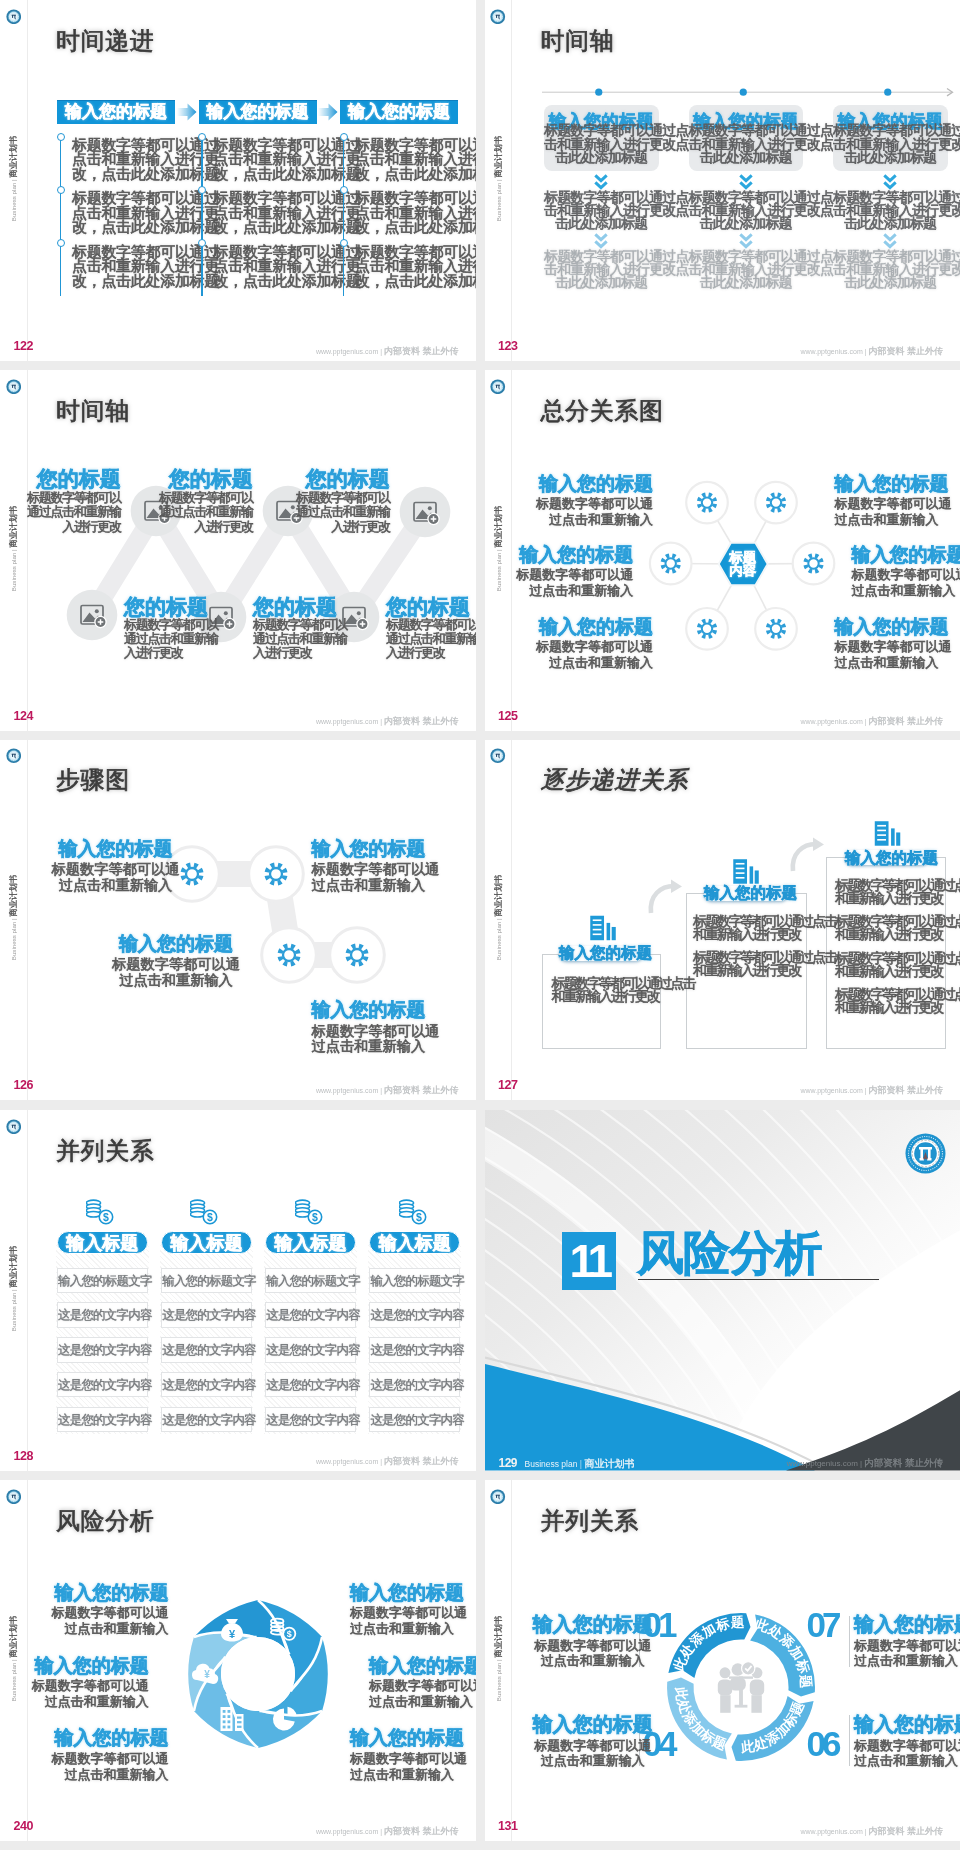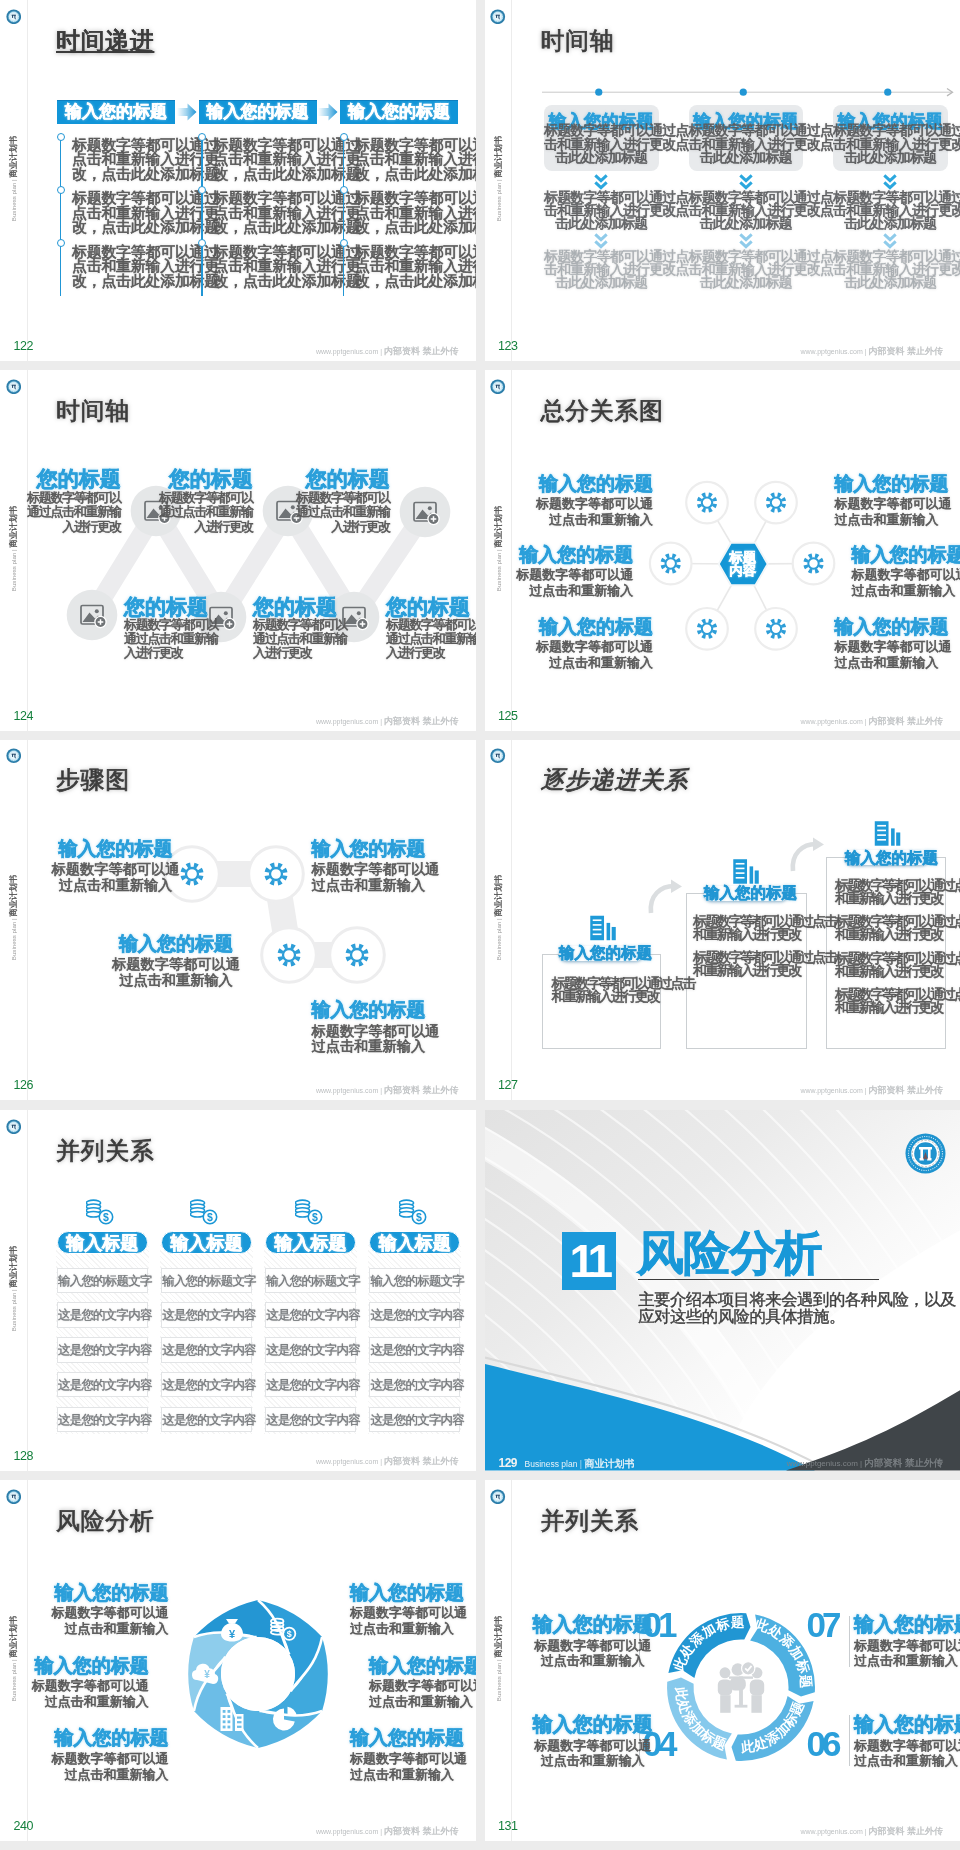--- a/index.html
+++ b/index.html
@@ -1,19 +1,19 @@
 <!DOCTYPE html>
 <html><head><meta charset="utf-8">
 <style>
 html,body{margin:0;padding:0}
 .page{position:relative;width:960px;height:1850px;background:#ececec;overflow:hidden;
  font-family:"Liberation Sans",sans-serif}
 .slide{position:absolute;width:475.5px;height:360.5px;overflow:hidden}
 .stitle{text-shadow:0 0 4px rgba(60,60,60,0.55);font-size:24px;line-height:18px;letter-spacing:0.6px;color:#3c3c3c;-webkit-text-stroke:0.7px #3c3c3c;white-space:nowrap}
-.pgnum{font-size:12.5px;font-weight:normal;color:#15803d;letter-spacing:-0.5px}
+.pgnum{font-size:12.5px;font-weight:bold;color:#be185d;letter-spacing:-0.5px}
 .foot{font-size:7px;color:#bcbfc1;white-space:nowrap}
 .foot .fc{font-size:9px;-webkit-text-stroke:0.3px #c0c3c5}
 .side{font-size:6.2px;color:#9a9a9a;white-space:nowrap}
 .side .sc{font-size:8.4px;color:#4e4e4e;-webkit-text-stroke:0.3px #4e4e4e}
 .bart{text-shadow:0 0 3px rgba(255,255,255,0.65);font-size:17px;font-weight:bold;color:#fff;-webkit-text-stroke:0.5px #fff;text-align:center;white-space:nowrap}
 .bt{text-shadow:0 0 3px rgba(43,159,218,0.5);font-size:19px;font-weight:bold;color:#2b9fda;-webkit-text-stroke:0.55px #2b9fda;line-height:15px;white-space:nowrap}
 .by{text-shadow:0 0 2.5px rgba(89,89,89,0.45);font-size:13px;color:#595959;-webkit-text-stroke:0.6px #595959;line-height:16px;white-space:nowrap}
 .b122{text-shadow:0 0 2.5px rgba(89,89,89,0.45);font-size:15px;color:#595959;-webkit-text-stroke:0.6px #595959;line-height:14.55px;letter-spacing:-0.3px;white-space:nowrap}
 .b123{text-shadow:0 0 2.5px rgba(91,92,94,0.45);font-size:14px;letter-spacing:-0.85px;line-height:13.4px;color:#5b5c5e;-webkit-text-stroke:0.55px #5b5c5e;text-align:center;white-space:nowrap}
 .ct123{text-shadow:0 0 3px rgba(43,159,218,0.5);font-size:17.5px;font-weight:bold;color:#2b9fda;-webkit-text-stroke:0.55px #2b9fda;text-align:center;white-space:nowrap}
@@ -32,21 +32,21 @@
 <div class="slide" style="left:0px;top:0px;background:#fff">
       <svg style="position:absolute;left:5.5px;top:8.5px" width="15.5" height="15.5" viewBox="-8 -8 16 16">
         <circle r="7.6" fill="#2c7ca8"></circle>
         <circle r="5.6" fill="#cfeaf6"></circle>
         <circle r="5.6" fill="none" stroke="#46a0c8" stroke-width="1" stroke-dasharray="1.2,1.1"></circle>
         <circle r="3.6" fill="#e8f6fc"></circle>
         <path d="M-2.2,-1.6 H2.2 M-1.2,-1.6 V1.2 M1.2,-1.6 V1.4 Q1.2,2.2 2,2.2" stroke="#123a5e" stroke-width="1" fill="none"></path>
       </svg>
       <div style="position:absolute;left:26.5px;top:0;width:1px;height:360.5px;background:#ececec"></div>
       <div class="side" style="position:absolute;left:-87px;top:172.5px;width:200px;text-align:center;transform:rotate(-90deg);"><span class="se">Business plan</span> <span class="sp">|</span> <span class="sc">商业计划书</span></div>
-      <div class="stitle" style="position:absolute;left:56px;top:31.5px;text-decoration:underline;">时间递进</div>
+      <div class="stitle" style="position:absolute;left:56px;top:31.5px;">时间递进</div>
       <div class="pgnum" style="position:absolute;left:13.5px;top:338.5px;">122</div>
       <div class="foot" style="position:absolute;right:17px;top:344.5px;text-align:right;">www.pptgenius.com <span class="fs">|</span> <span class="fc">内部资料 禁止外传</span></div>
       <div class="bart" style="position:absolute;left:57px;top:100px;width:118px;height:22.5px;line-height:22.5px;background:#1195d8;border-top:1px solid #0d7fc0;">输入您的标题</div>
       <div class="bart" style="position:absolute;left:198.5px;top:100px;width:118px;height:22.5px;line-height:22.5px;background:#1195d8;border-top:1px solid #0d7fc0;">输入您的标题</div>
       <div class="bart" style="position:absolute;left:340px;top:100px;width:118px;height:22.5px;line-height:22.5px;background:#1195d8;border-top:1px solid #0d7fc0;">输入您的标题</div>
       <svg style="position:absolute;left:176.5px;top:102.5px" width="20" height="18" viewBox="0 0 20 18">
         <defs>
           <linearGradient id="ag176" x1="0" y1="0" x2="1" y2="0">
             <stop offset="0" stop-color="#ffffff"></stop>
             <stop offset="0.45" stop-color="#a7d7f0"></stop>
@@ -526,21 +526,20 @@
         <circle cx="-380" cy="690" r="758" fill="none" stroke="rgba(255,255,255,0.55)" stroke-width="30"></circle>
         <path d="M475.5,120 C330,200 260,280 235,360.5 L475.5,360.5 Z" fill="#ffffff" opacity="0.85"></path>
         <path d="M0,247.5 C112,276 230,300 336,356" fill="none" stroke="#d9d9d9" stroke-width="2.2"></path>
         <path d="M0,254 C112,282 230,306 330,360.5 L0,360.5 Z" fill="#1898d8"></path>
         <path d="M475.5,280 C412,318 373,336 301,360.5 L475.5,360.5 Z" fill="#404549"></path>
       </svg>
       <div style="position:absolute;left:77px;top:121.5px;width:54.5px;height:58px;background:#1b99da;"></div>
       <div style="position:absolute;left:77px;top:121.5px;width:54.5px;height:58px;line-height:58px;text-align:center;color:#fff;font-size:46px;font-weight:bold;letter-spacing:-5px;">11<span style="letter-spacing:0"></span></div>
       <div style="position:absolute;left:152.5px;top:124px;font-size:47px;font-weight:bold;color:#1898d8;-webkit-text-stroke:0.8px #1898d8;letter-spacing:-0.9px;line-height:38px;white-space:nowrap;">风险分析</div>
       <div style="position:absolute;left:153.7px;top:168.7px;width:240.5px;height:1.6px;background:#3c3c3c;"></div>
-      <div style="position:absolute;left:153.7px;top:180.5px;font-size:16.4px;color:#3f3f3f;-webkit-text-stroke:0.4px #3f3f3f;line-height:17.2px;letter-spacing:-0.5px;white-space:nowrap;">主要介绍本项目将来会遇到的各种风险，以及<br>应对这些的风险的具体措施。</div>
       <svg style="position:absolute;left:420px;top:23px" width="41" height="41" viewBox="-20.5 -20.5 41 41">
         <circle r="20" fill="#1f93cf"></circle>
         <circle r="17" fill="none" stroke="#e8f4fa" stroke-width="1.1" stroke-dasharray="1,1.3" opacity="0.9"></circle>
         <circle r="14.2" fill="#fff"></circle>
         <circle r="13.2" fill="none" stroke="#9c9c9c" stroke-width="0.7" stroke-dasharray="2.2,1.6"></circle>
         <circle r="11.3" fill="#1f93cf"></circle>
         <path d="M-6.5,-5.2 H6.5 M-3.8,-5.2 V5.8 M3.8,-5.2 V5.8 M-6,5.8 H-1.6 M1.6,5.8 H6" stroke="#fff" stroke-width="2.6" fill="none"></path>
         <path d="M0,-1.5 L2.5,5.8 L-2.5,5.8 Z" fill="#7a4b4b" opacity="0.85"></path>
       </svg>
       <div style="position:absolute;left:14px;top:346px;font-size:12px;font-weight:bold;color:#f2f2f2;letter-spacing:-0.5px;">129</div>

